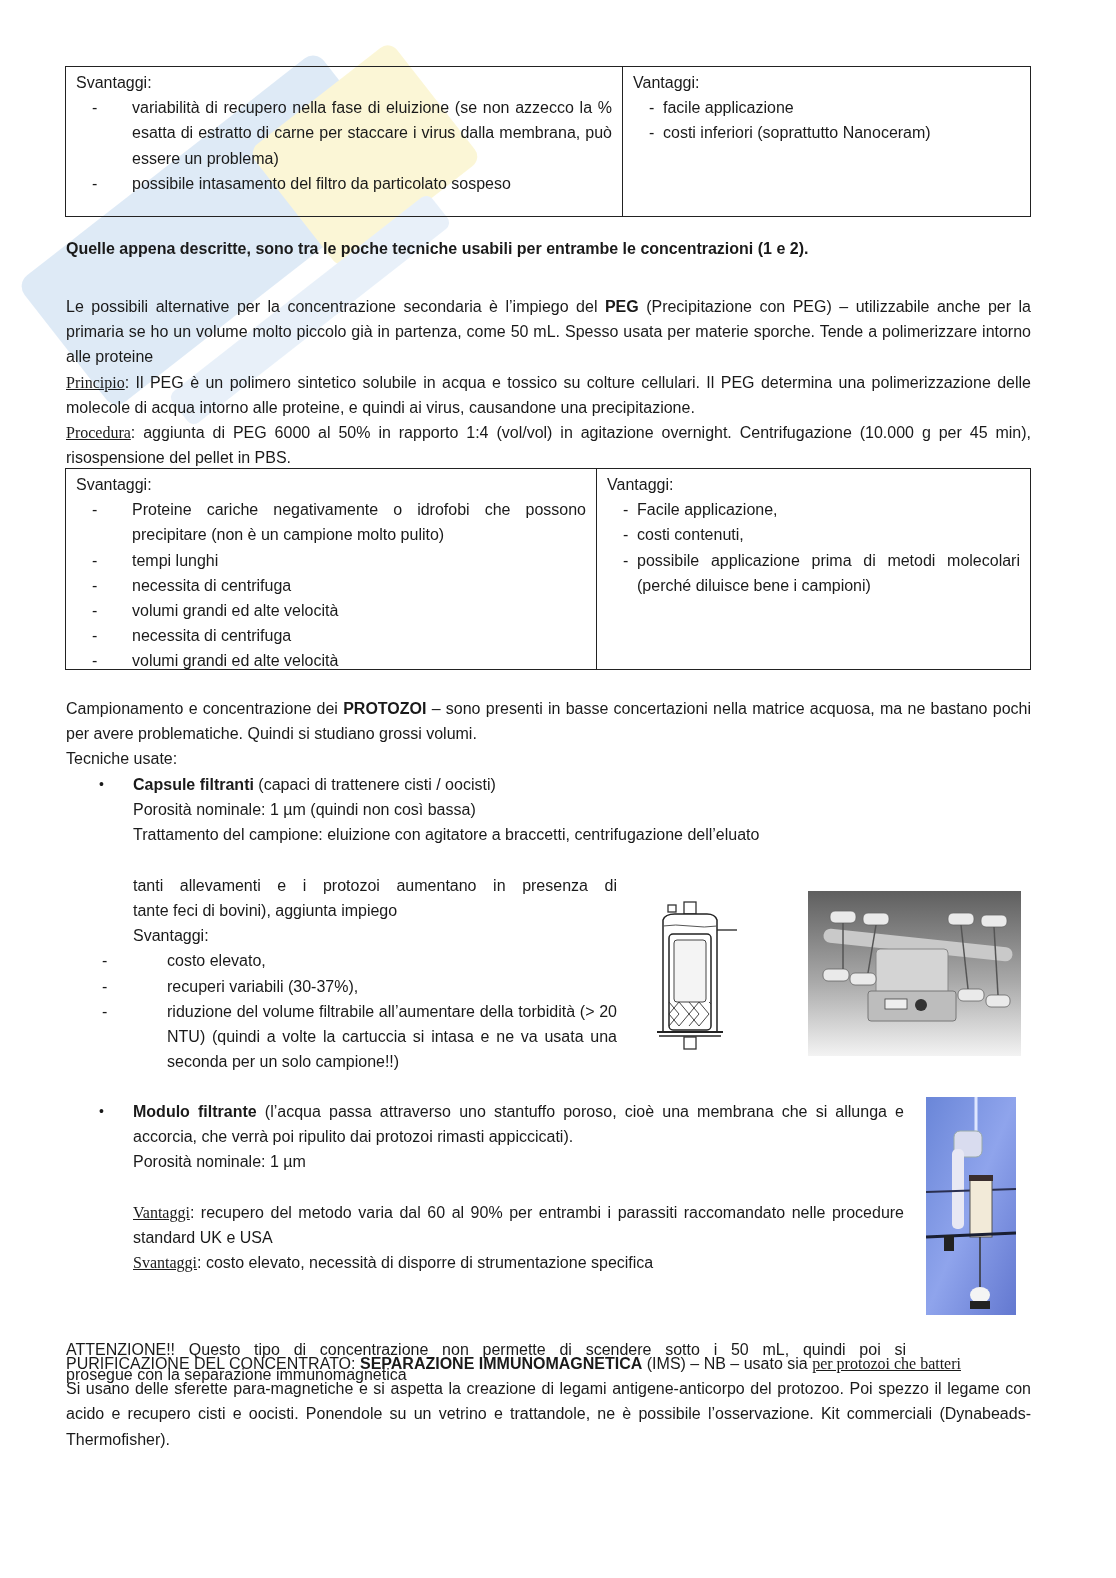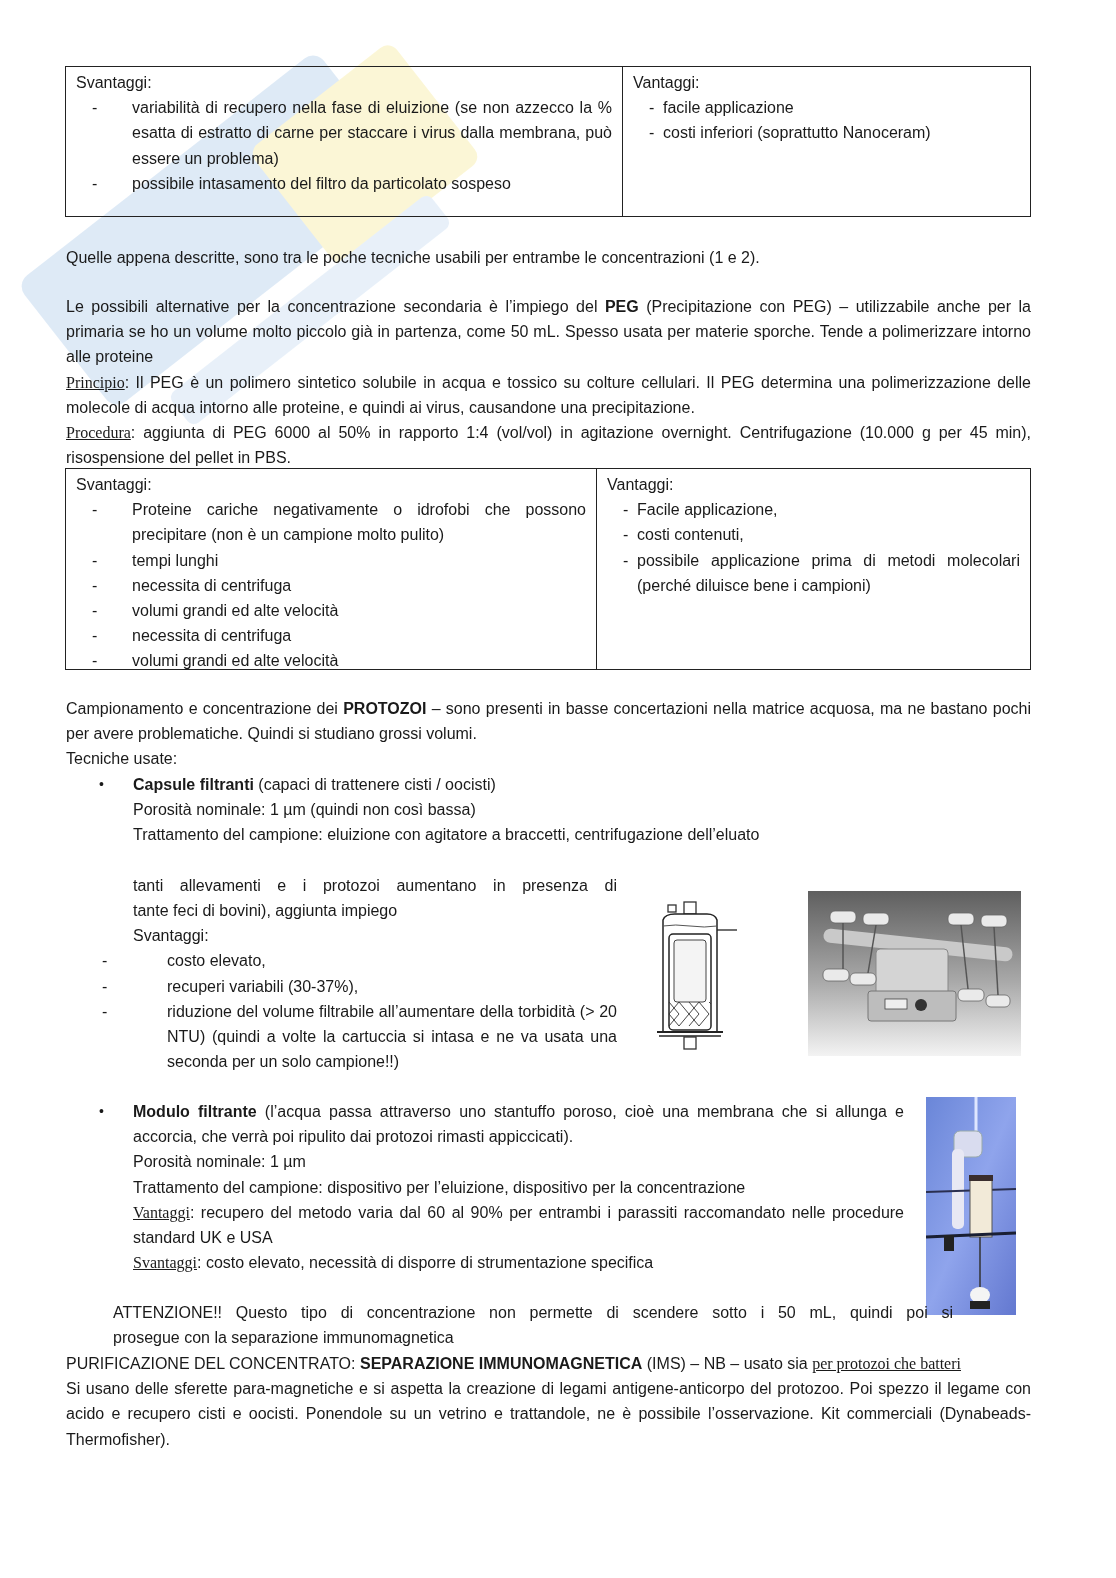--- a/index.html
+++ b/index.html
@@ -58,21 +58,21 @@
     </div>
     <div class="cell" style="flex:1;">
       <span class="cell-title">Vantaggi:</span>
       <ul class="short-list" style="padding-left:0;">
         <li style="padding-left:30px;"><span class="dash" style="left:16px;">-</span><span>facile applicazione</span></li>
         <li style="padding-left:30px;"><span class="dash" style="left:16px;">-</span><span>costi inferiori (soprattutto Nanoceram)</span></li>
       </ul>
     </div>
   </div>
 
-  <div class="text" style="top:245px;">
+  <div class="text" style="top:236px;font-weight:bold;">
     <span>Quelle appena descritte, sono tra le poche tecniche usabili per entrambe le concentrazioni (1 e 2).</span>
   </div>
 
   <div class="text" style="top:294px;">
     <span>Le possibili alternative per la concentrazione secondaria è l’impiego del </span><b>PEG</b><span> (Precipitazione con PEG) – utilizzabile anche per la primaria se ho un volume molto piccolo già in partenza, come 50 mL. Spesso usata per materie sporche. Tende a polimerizzare intorno alle proteine</span><br>
     <span class="u">Principio</span><span>: Il PEG è un polimero sintetico solubile in acqua e tossico su colture cellulari. Il PEG determina una polimerizzazione delle molecole di acqua intorno alle proteine, e quindi ai virus, causandone una precipitazione.</span><br>
     <span class="u">Procedura</span><span>: aggiunta di PEG 6000 al 50% in rapporto 1:4 (vol/vol) in agitazione overnight. Centrifugazione (10.000 g per 45 min), risospensione del pellet in PBS.</span>
   </div>
 
   <div class="tbl" style="left:65px; top:468px; width:966px; height:202px;">
@@ -166,21 +166,21 @@
       <line x1="153" y1="34" x2="160" y2="98"></line>
       <line x1="186" y1="36" x2="190" y2="104"></line>
     </g>
   </svg>
 
   <div class="bullet-block" style="top:1099px; width:838px;">
     <span class="bullet-dot">•</span>
     <div class="indent" style="text-align:justify;">
       <b>Modulo filtrante</b><span> (l’acqua passa attraverso uno stantuffo poroso, cioè una membrana che si allunga e accorcia, che verrà poi ripulito dai protozoi rimasti appiccicati).</span><br>
       <span>Porosità nominale: 1 µm</span><br>
-      <span>Trattamento del campione: dispositivo per l’eluizione, dispositivo per la concentrazione</span><br>
+      <br>
       <span class="u">Vantaggi</span><span>: recupero del metodo varia dal 60 al 90% per entrambi i parassiti raccomandato nelle procedure standard UK e USA</span><br>
       <span class="u">Svantaggi</span><span>: costo elevato, necessità di disporre di strumentazione specifica</span>
     </div>
   </div>
 
   <svg class="fig" style="left:926px; top:1097px;" width="90" height="218" viewBox="0 0 90 218">
     <defs>
       <linearGradient id="bgMod" x1="0" y1="0" x2="1" y2="1">
         <stop offset="0" stop-color="#6a86d8"></stop>
         <stop offset="0.5" stop-color="#8fa4ec"></stop>
@@ -194,21 +194,21 @@
     <line x1="0" y1="95" x2="90" y2="92" stroke="#2a2f50" stroke-width="2"></line>
     <rect x="44" y="80" width="22" height="60" fill="#f2ead8" stroke="#555" stroke-width="1"></rect>
     <rect x="43" y="78" width="24" height="6" fill="#3a2d2d"></rect>
     <line x1="0" y1="140" x2="90" y2="136" stroke="#1a1f33" stroke-width="3"></line>
     <rect x="18" y="138" width="10" height="16" fill="#222"></rect>
     <line x1="54" y1="140" x2="54" y2="196" stroke="#333" stroke-width="1.5"></line>
     <ellipse cx="54" cy="198" rx="10" ry="8" fill="#f4f4f4"></ellipse>
     <rect x="44" y="204" width="20" height="8" fill="#222"></rect>
   </svg>
 
-  <div class="text" style="top:1300px; width:840px;margin-left:47px;">
+  <div class="text" style="top:1337px; width:840px;">
     <span style="display:block; text-align-last:justify;">ATTENZIONE!! Questo tipo di concentrazione non permette di scendere sotto i 50 mL, quindi poi si</span>
     <span>prosegue con la separazione immunomagnetica</span>
   </div>
 
   <div class="text" style="top:1351px;">
     <span>PURIFICAZIONE DEL CONCENTRATO: </span><b>SEPARAZIONE IMMUNOMAGNETICA</b><span> (IMS) – NB – usato sia </span><span class="u">per protozoi che batteri</span><br>
     <span>Si usano delle sferette para-magnetiche e si aspetta la creazione di legami antigene-anticorpo del protozoo. Poi spezzo il legame con acido e recupero cisti e oocisti. Ponendole su un vetrino e trattandole, ne è possibile l’osservazione. Kit commerciali (Dynabeads- Thermofisher).</span>
   </div>
 
 </div>

